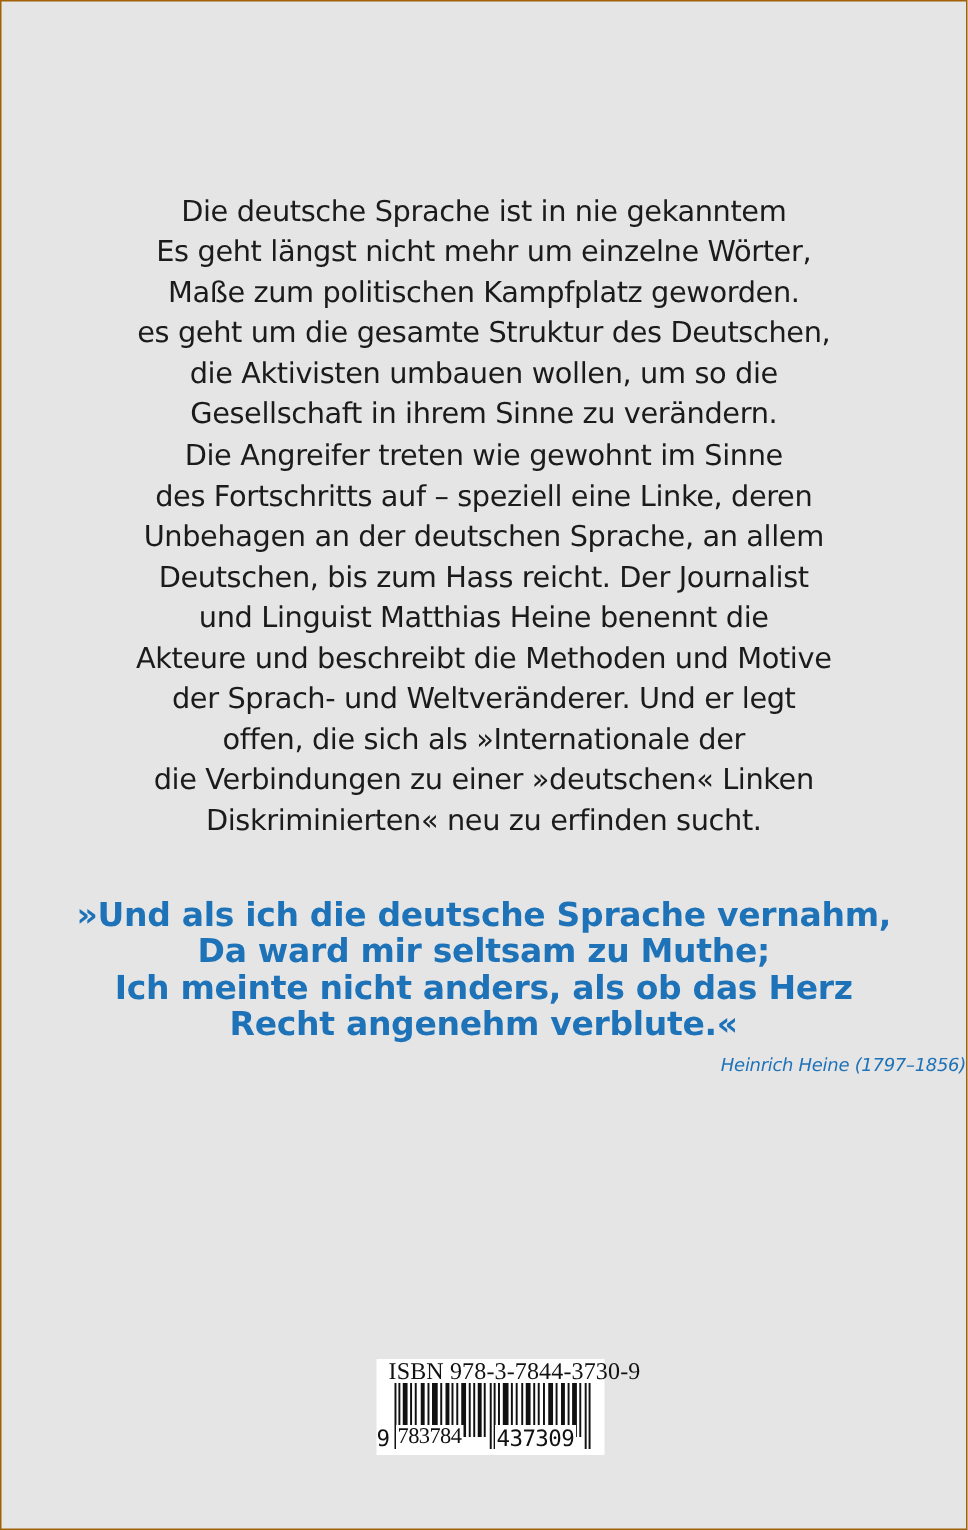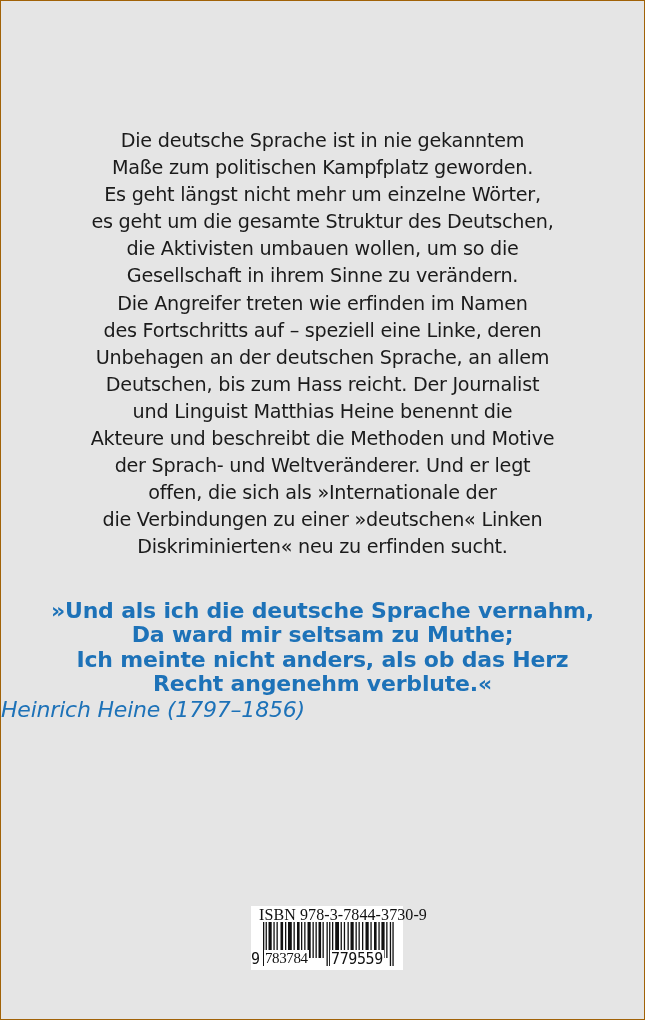--- a/index.html
+++ b/index.html
@@ -29,24 +29,24 @@
       font-size: 22px;
       line-height: 24.3px;
       color: #1d72b8;
       font-weight: bold;
       letter-spacing: -0.2px;
     }
     .quote .line { display: block; white-space: nowrap; }
     .attribution {
       position: absolute;
       left: 0; right: 0; top: 697px;
-      text-align: left;
+      text-align: right;
       font-family: "DejaVu Sans", sans-serif;
       font-style: italic;
-      font-size: 22px;
+      font-size: 12px;
       line-height: 24px;
       color: #1d72b8;
       letter-spacing: -0.2px;
     }
     .barcode-block {
       position: absolute;
       left: 250px; top: 905px;
       width: 152px; height: 64px;
       background: #ffffff;
     }
@@ -78,26 +78,26 @@
     .ean-digits .left { position: absolute; left: 13px; top: 0; background:#fff; padding: 0 1px; font-family: Liberation Serif, serif; }
     .ean-digits .right { position: absolute; left: 79px; top: 0; background:#fff; padding: 0 1px; }
   </style>
 </head>
 <body>
 
 <div class="page">
 
   <div class="blurb">
     <span class="line">Die deutsche Sprache ist in nie gekanntem</span>
+    <span class="line">Es geht längst nicht mehr um einzelne Wörter,</span>
     <span class="line">Maße zum politischen Kampfplatz geworden.</span>
-    <span class="line">Es geht längst nicht mehr um einzelne Wörter,</span>
     <span class="line">es geht um die gesamte Struktur des Deutschen,</span>
     <span class="line">die Aktivisten umbauen wollen, um so die</span>
     <span class="line">Gesellschaft in ihrem Sinne zu verändern.</span>
-    <span class="line">Die Angreifer treten wie erfinden im Namen</span>
+    <span class="line">Die Angreifer treten wie gewohnt im Sinne</span>
     <span class="line">des Fortschritts auf – speziell eine Linke, deren</span>
     <span class="line">Unbehagen an der deutschen Sprache, an allem</span>
     <span class="line">Deutschen, bis zum Hass reicht. Der Journalist</span>
     <span class="line">und Linguist Matthias Heine benennt die</span>
     <span class="line">Akteure und beschreibt die Methoden und Motive</span>
     <span class="line">der Sprach- und Weltveränderer. Und er legt</span>
     <span class="line">offen, die sich als »Internationale der</span>
     <span class="line">die Verbindungen zu einer »deutschen« Linken</span>
     <span class="line">Diskriminierten« neu zu erfinden sucht.</span>
   </div>
@@ -153,17 +153,17 @@
         <rect x="124.4" y="0" width="3.2" height="36"></rect>
         <rect x="129.2" y="0" width="1.3" height="36"></rect>
 
         <rect x="132.8" y="0" width="1.3" height="44"></rect>
         <rect x="135.4" y="0" width="1.3" height="44"></rect>
       </g>
     </svg>
     <div class="ean-digits">
       <span class="first">9</span>
       <span class="left">783784</span>
-      <span class="right">779559</span>
+      <span class="right">437309</span>
     </div>
   </div>
 
 </div>
 
 </body></html>

